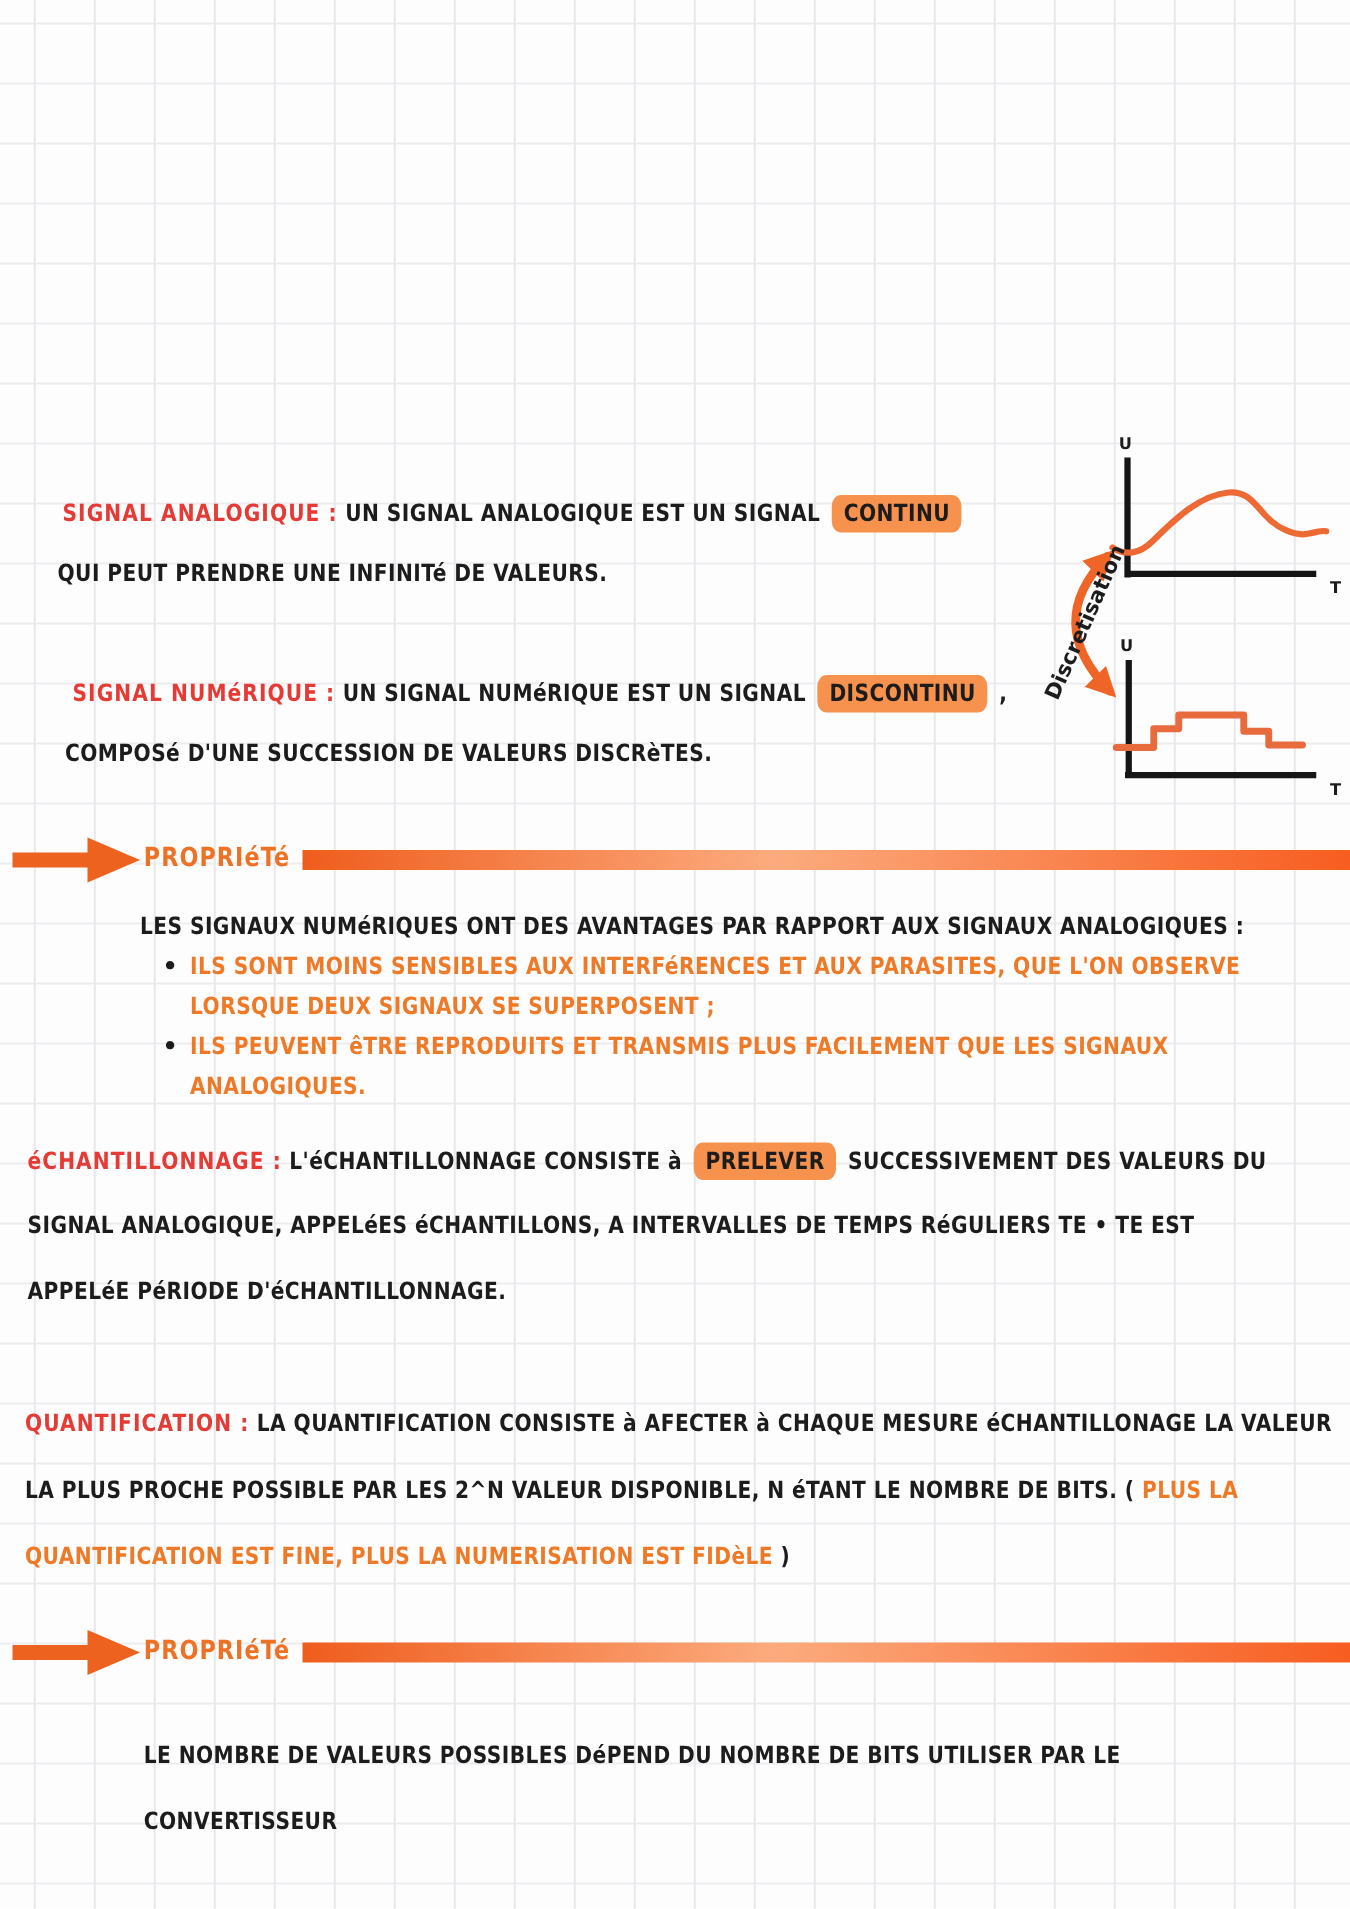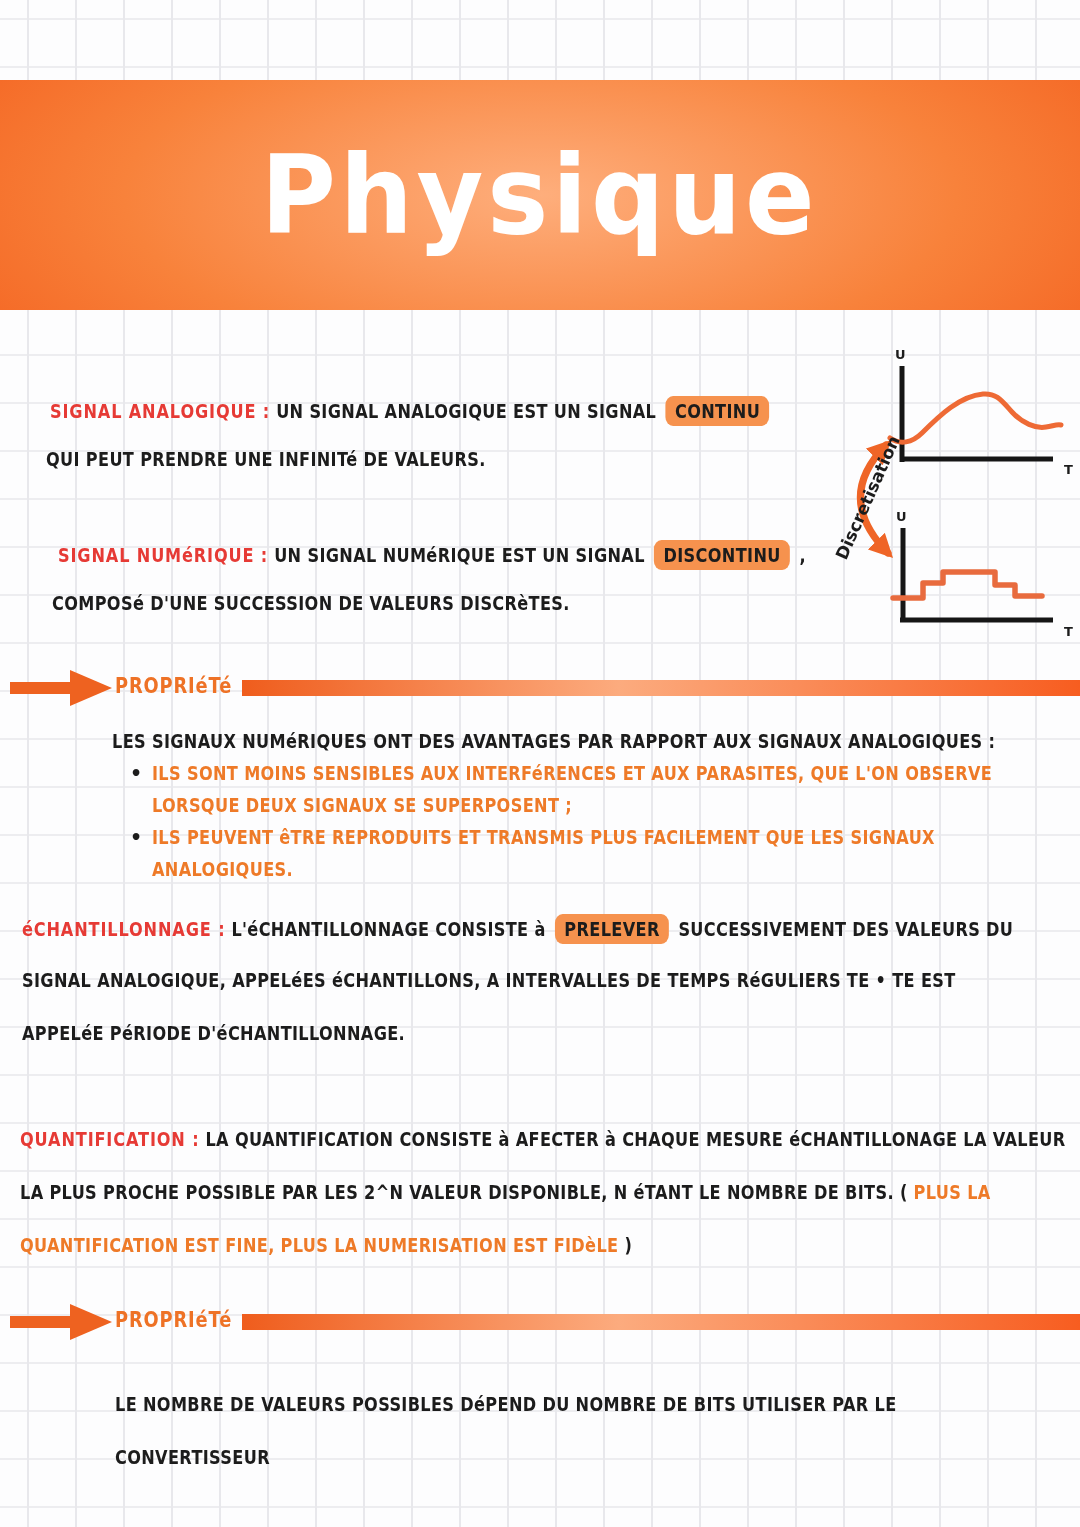--- a/index.html
+++ b/index.html
@@ -47,23 +47,20 @@
     letter-spacing:1px;transform:scaleX(.85);transform-origin:left center;white-space:nowrap;
   }
   .dot{position:absolute;left:130px;font-size:19px;font-weight:bold;color:#1c1c1c;}
   .diagram{position:absolute;left:820px;top:335px;width:260px;height:330px;}
 </style>
 </head>
 <body>
 
 <div class="page">
 
-  <div class="banner">
-    <h1>Physique</h1>
-  </div>
 
   <div class="hand" style="left:50px;top:396px;">
     <span class="red">SIGNAL ANALOGIQUE :</span>
     <span class="blk">UN SIGNAL ANALOGIQUE EST UN SIGNAL</span>
     <span class="chip">CONTINU</span>
   </div>
   <div class="hand blk" style="left:46px;top:448px;">QUI PEUT PRENDRE UNE INFINITé DE VALEURS.</div>
 
   <div class="hand" style="left:58px;top:540px;">
     <span class="red">SIGNAL NUMéRIQUE :</span>

